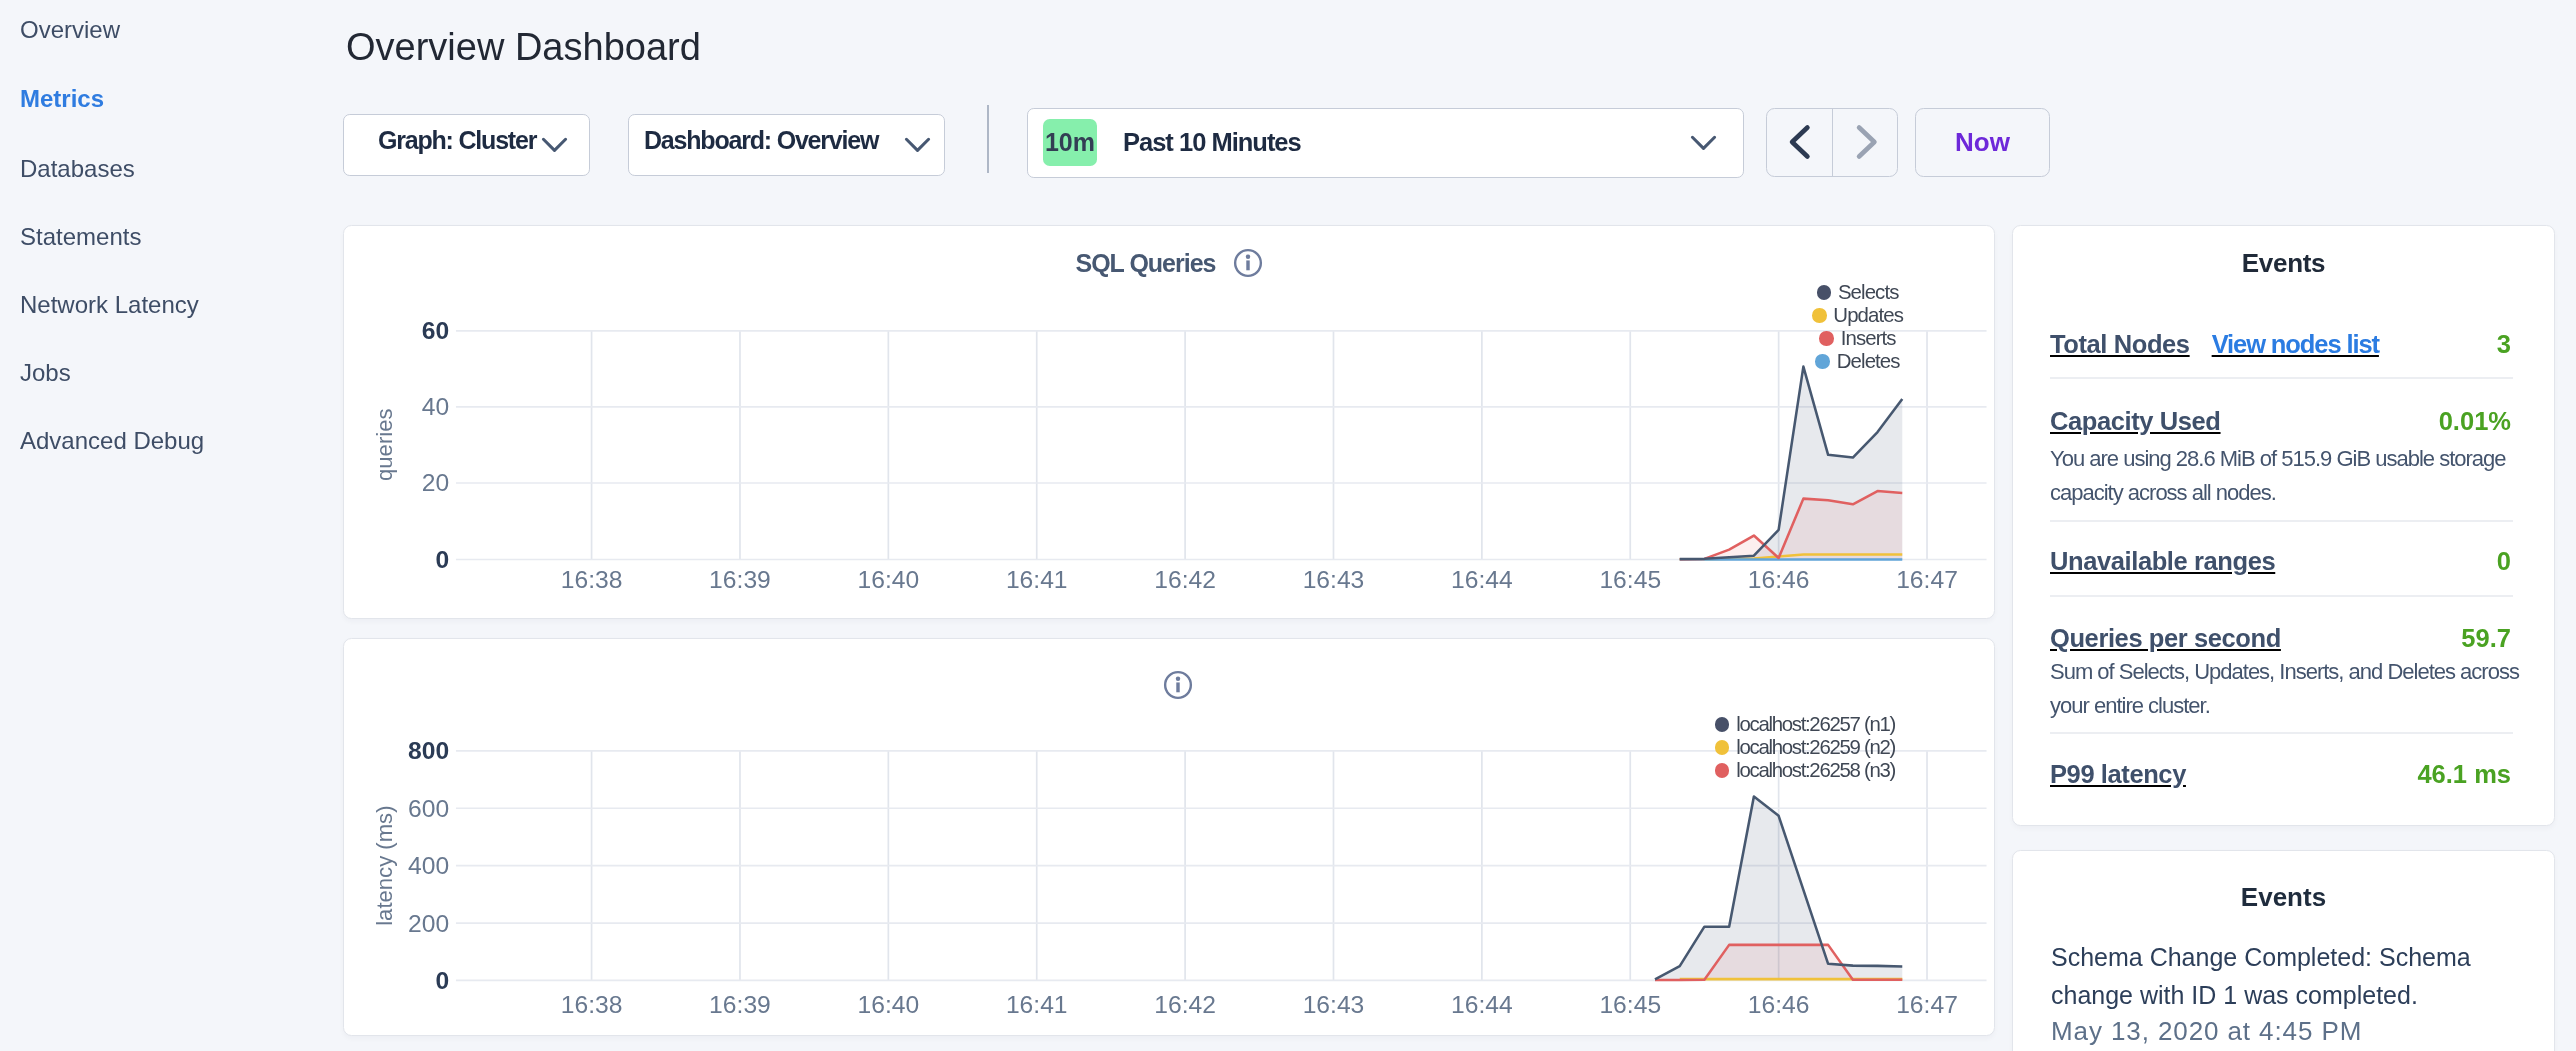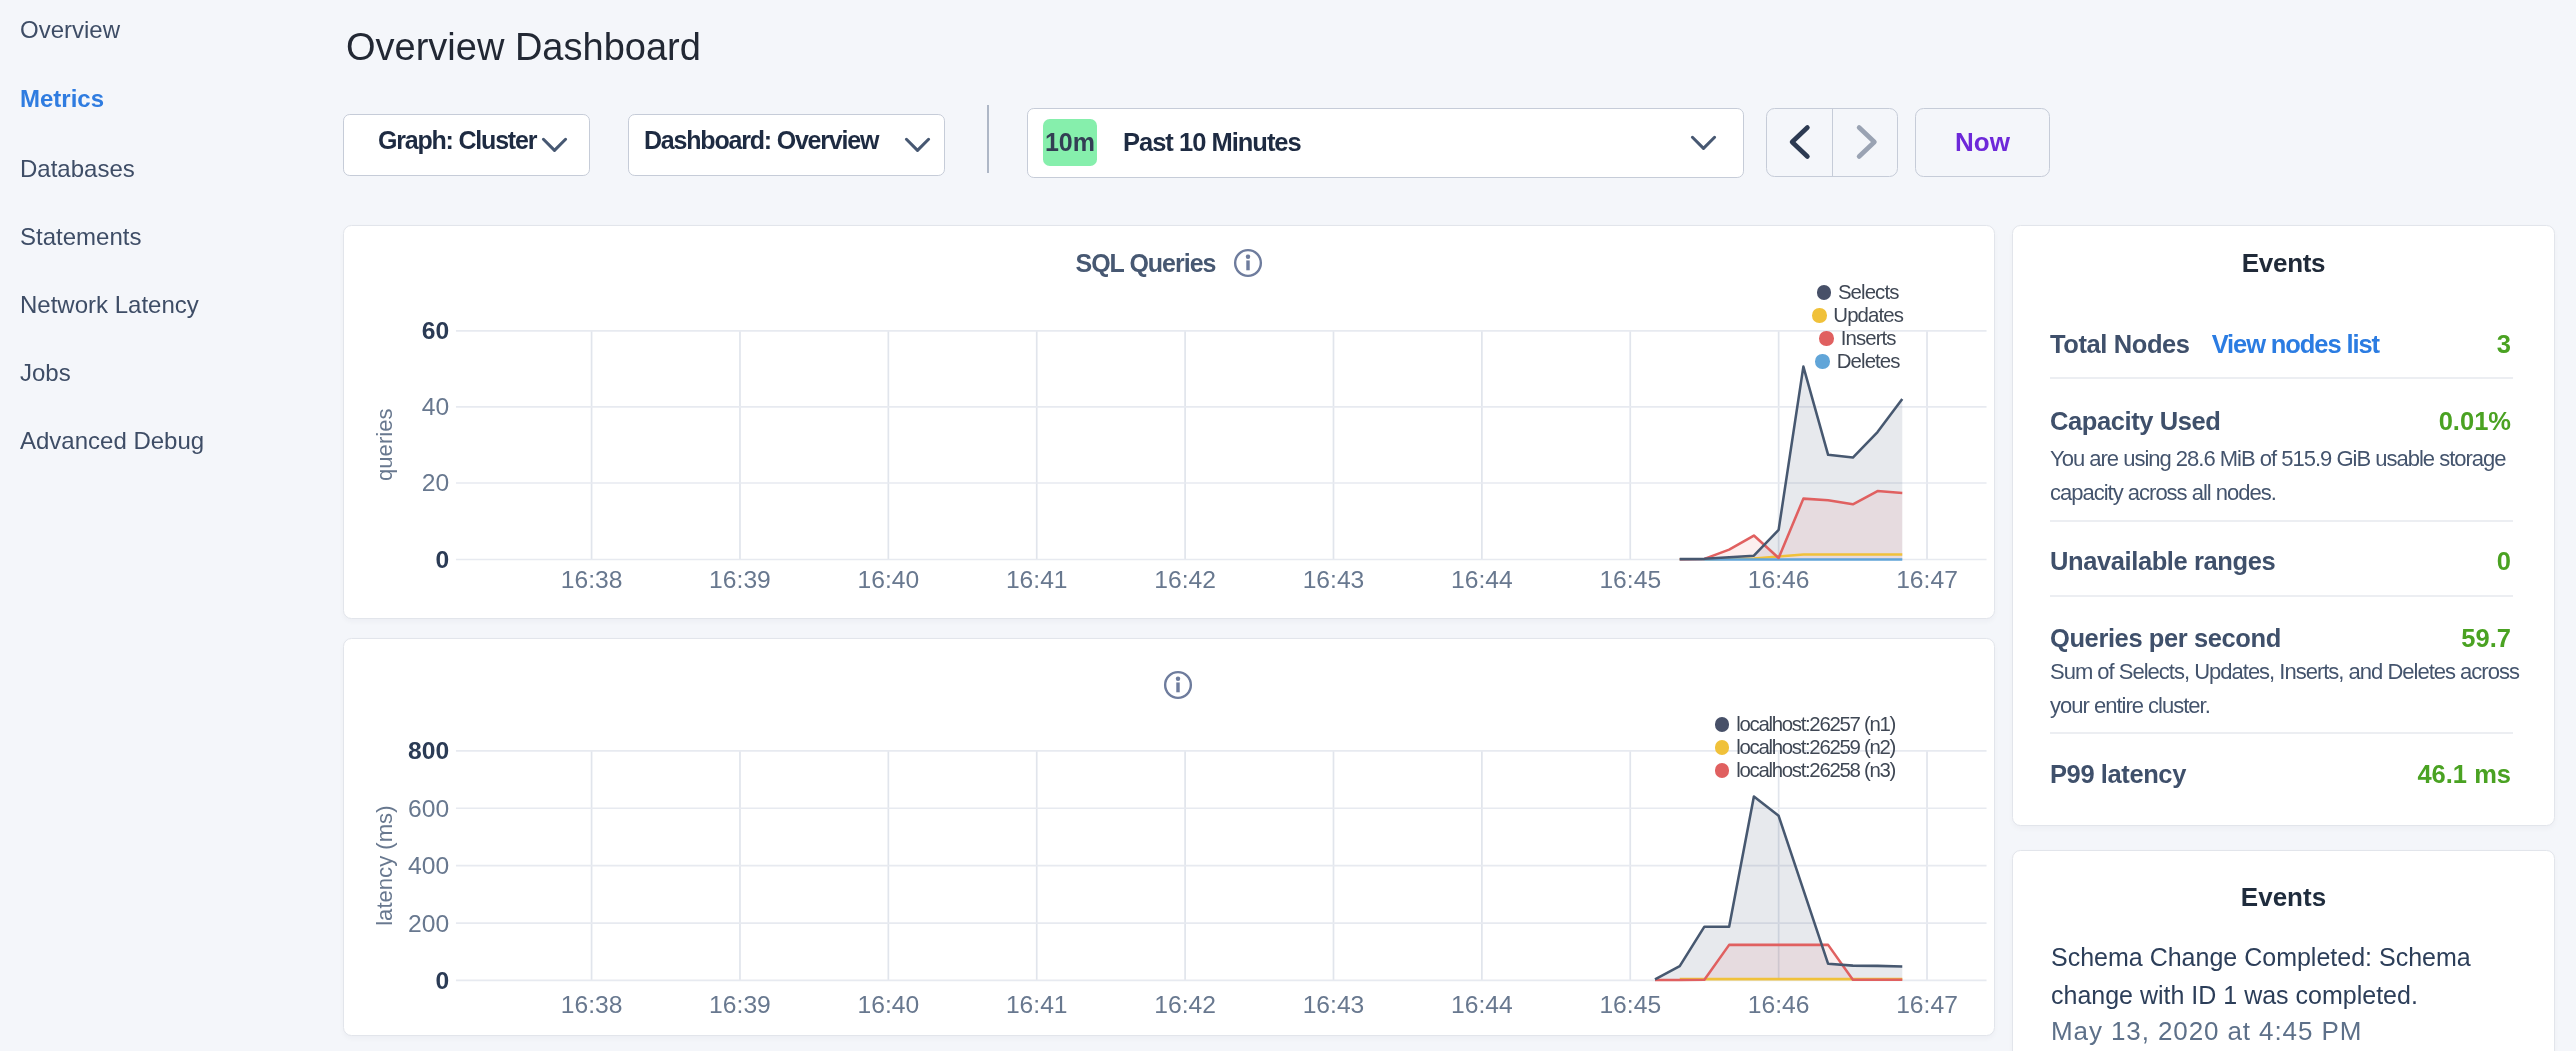--- a/index.html
+++ b/index.html
@@ -2,21 +2,21 @@
 <html style="font-size:13.6px"><head><meta charset="utf-8"><style>
 * { margin:0; padding:0; box-sizing:border-box; }
 html,body { width:2576px; height:1051px; overflow:hidden; }
 body { background:#f4f6fa; font-family:"Liberation Sans", sans-serif; position:relative; }
 .nav { position:absolute; left:20px; font-size:24px; line-height:24px; color:#3e4d66; }
 .nav.act { color:#2f7ce0; font-weight:bold; }
 .card { position:absolute; background:#fff; border:1.3px solid #e2e5eb; border-radius:8.5px; box-shadow:0 2.6px 5.1px rgba(30,40,60,0.03); }
 .btn { position:absolute; background:transparent; border:1.4px solid #c6ccd8; border-radius:8.5px; }
 .dd { position:absolute; background:#fff; border:1.4px solid #c6ccd8; border-radius:6.8px; }
 .ddlabel { position:absolute; font-weight:bold; font-size:25px; line-height:25px; letter-spacing:-1.2px; color:#1e2b42; }
-.sumrow { position:absolute; left:2050px; width:461px; font-size:25.5px; line-height:25.5px; }
+.sumrow { position:absolute; left:2050px; width:461px; font-size:25.5px; line-height:25.5px;text-decoration:underline; }
 .sumlabel { font-weight:bold; color:#3f506b; letter-spacing:-0.4px; }
 .sumval { position:absolute; right:0; top:0; font-weight:bold; color:#4aa222; }
 .sumdesc { position:absolute; left:2050px; width:527px; font-size:22px; line-height:34px; letter-spacing:-1px; color:#44546d; }
 .divider { position:absolute; left:2050px; width:463px; height:1.7px; background:#eceef2; }
 .legend { position:absolute; display:flex; align-items:center; height:25.5px; font-size:20.4px; letter-spacing:-0.9px; color:#3f4754;flex-direction:column; }
 .legend .it { display:flex; align-items:center; margin-left:32px; }
 .legend .dot { width:14.5px; height:14.5px; border-radius:50%; margin-right:6.8px; flex:none; }
 .ctitle { position:absolute; width:1652px; display:flex; justify-content:center; align-items:center; font-weight:bold; font-size:25px; line-height:29px; letter-spacing:-1px; color:#475872; }
 .ctitle svg { margin-left:17px; }
 </style></head>

